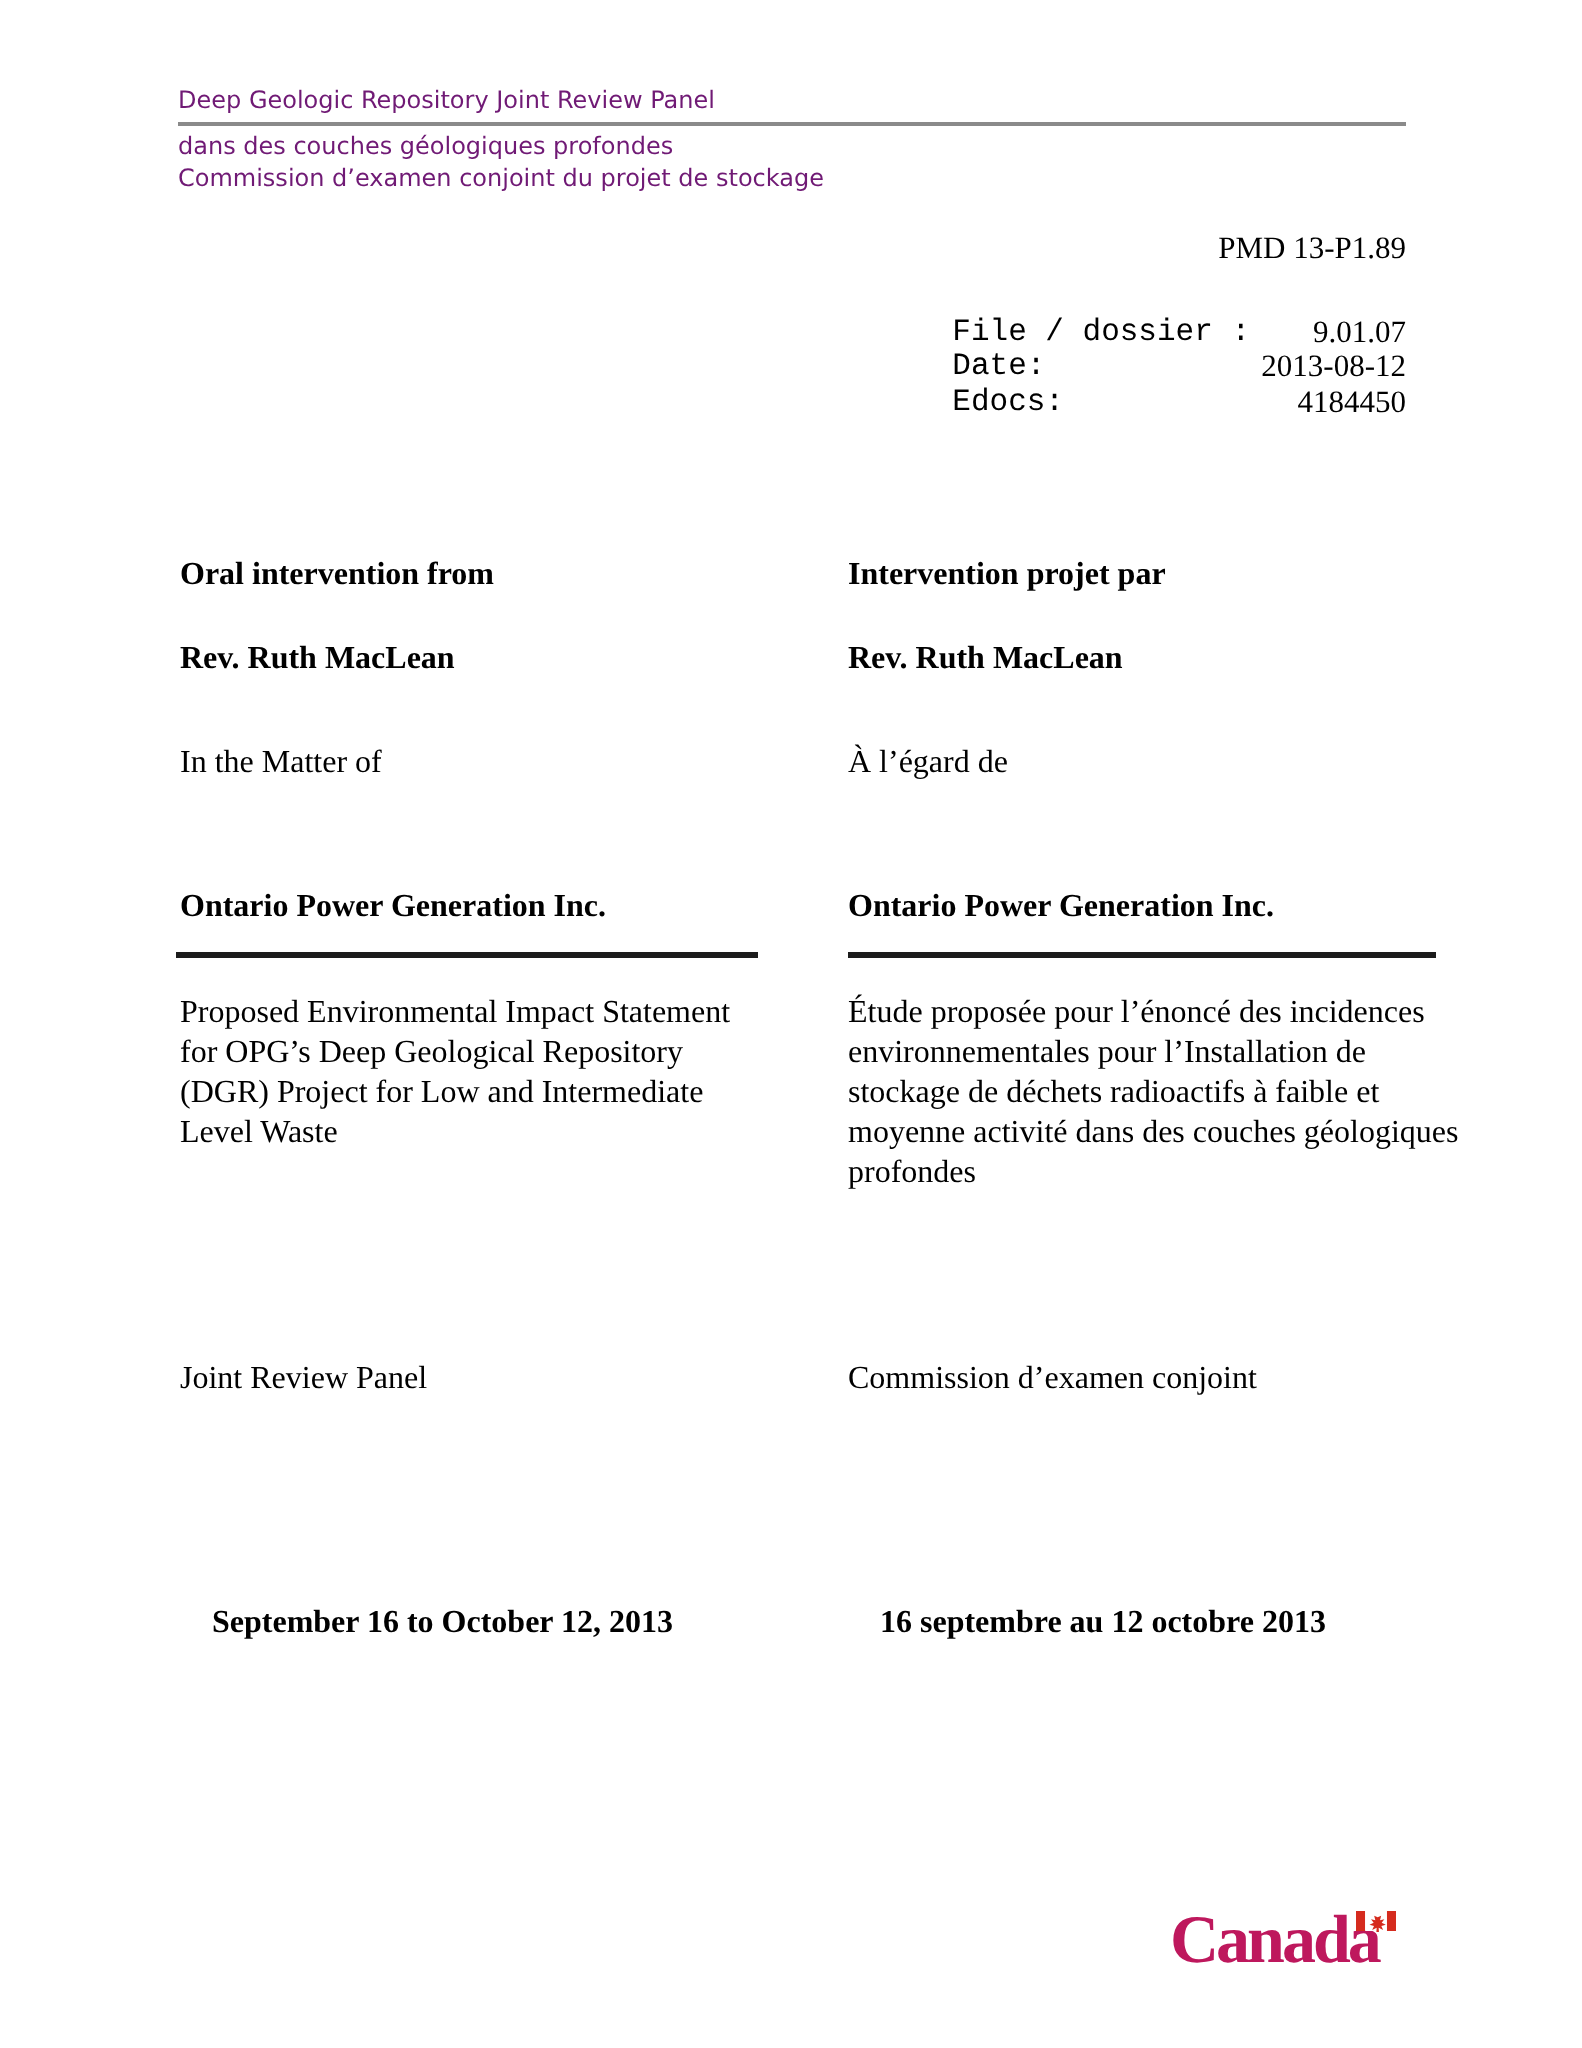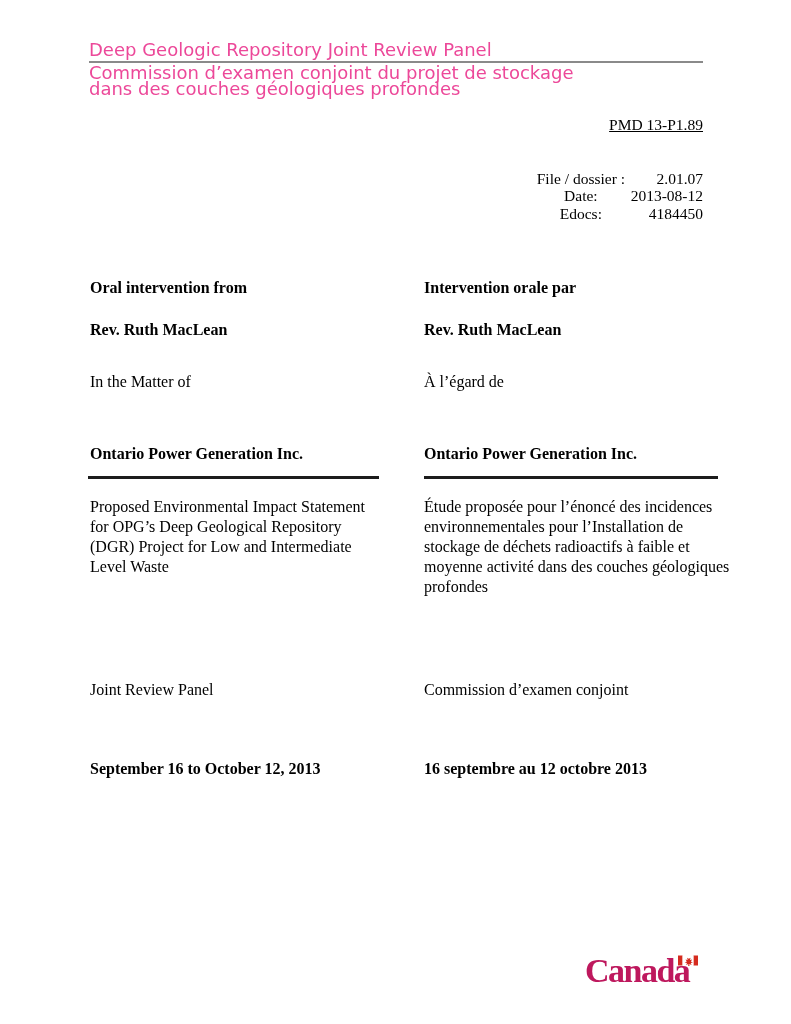--- a/index.html
+++ b/index.html
@@ -17,71 +17,70 @@
     overflow: hidden;
   }
 
   
   .letterhead {
     position: absolute;
     left: 89px;
     top: 42px;
     width: 614px;
     font-family: "DejaVu Sans", sans-serif;
-    color: #ec4899;
-    font-size: 18px;
+    color: #701a75;
+    font-size: 12px;
     line-height: 16px;
   }
   .letterhead-rule {
     border: none;
     border-top: 2px solid #8a8a8a;
     margin: 3px 0 2px 0;
   }
 
   
   .doc-info {
     position: absolute;
     top: 116px;
     right: 88px;
     text-align: right;
     font-size: 15.5px;
     line-height: 17.5px;
   }
   .doc-info .pmd {
-    margin-bottom: 36px;
-    text-decoration: underline;
+    margin-bottom: 24px;
   }
   .info-table {
     border-collapse: collapse;
     margin-left: auto;
   }
   .info-table td {
     padding: 0;
     font-size: 15.5px;
     line-height: 17.5px;
     white-space: nowrap;
   }
-  .info-label { text-align: center; padding-right: 12px; }
+  .info-label { text-align: left; padding-right: 12px; font-family: Liberation Mono, monospace; }
   .info-value { text-align: right; min-width: 78px; }
 
   
   .col-left  { position: absolute; left: 90px;  width: 300px; }
   .col-right { position: absolute; left: 424px; width: 306px; }
 
   .txt   { font-size: 16px; line-height: 20px; }
   .bold  { font-weight: bold; }
   .pre   { white-space: pre-line; }
 
   .row-oral   { top: 278px; }
   .row-name   { top: 320px; }
   .row-matter { top: 372px; }
   .row-opg    { top: 444px; }
   .row-desc   { top: 497px; }
   .row-panel  { top: 680px; }
-  .row-dates  { top: 759px; }
+  .row-dates  { top: 802px; margin-left: 16px; }
 
   .heavy-rule {
     position: absolute;
     top: 476px;
     height: 3px;
     background: #1c1c1c;
   }
   .heavy-rule.left  { left: 88px;  width: 291px; }
   .heavy-rule.right { left: 424px; width: 294px; }
 
@@ -112,31 +111,31 @@
   .flag svg { display: block; width: 100%; height: 100%; }
 </style>
 </head>
 <body>
 
 <div class="page">
 
   <div class="letterhead">
     <div>Deep Geologic Repository Joint Review Panel</div>
     <hr class="letterhead-rule">
+    <div>dans des couches géologiques profondes</div>
     <div>Commission d’examen conjoint du projet de stockage</div>
-    <div>dans des couches géologiques profondes</div>
   </div>
 
   <div class="doc-info">
     <div class="pmd">PMD 13-P1.89</div>
     <table class="info-table">
       <tbody>
           <tr>
         <td class="info-label">File / dossier :</td>
-        <td class="info-value">2.01.07</td>
+        <td class="info-value">9.01.07</td>
       </tr>
       <tr>
         <td class="info-label">Date:</td>
         <td class="info-value">2013-08-12</td>
       </tr>
       <tr>
         <td class="info-label">Edocs:</td>
         <td class="info-value">4184450</td>
       </tr>
     </tbody>
@@ -148,21 +147,21 @@
   <div class="col-left row-matter txt">In the Matter of</div>
   <div class="col-left row-opg txt bold">Ontario Power Generation Inc.</div>
   <div class="heavy-rule left"></div>
   <div class="col-left row-desc txt pre">Proposed Environmental Impact Statement
 for OPG’s Deep Geological Repository
 (DGR) Project for Low and Intermediate
 Level Waste</div>
   <div class="col-left row-panel txt">Joint Review Panel</div>
   <div class="col-left row-dates txt bold">September 16 to October 12, 2013</div>
 
-  <div class="col-right row-oral txt bold">Intervention orale par</div>
+  <div class="col-right row-oral txt bold">Intervention projet par</div>
   <div class="col-right row-name txt bold">Rev. Ruth MacLean</div>
   <div class="col-right row-matter txt">À l’égard de</div>
   <div class="col-right row-opg txt bold">Ontario Power Generation Inc.</div>
   <div class="heavy-rule right"></div>
   <div class="col-right row-panel txt">Commission d’examen conjoint</div>
   <div class="col-right row-desc txt pre">Étude proposée pour l’énoncé des incidences
 environnementales pour l’Installation de
 stockage de déchets radioactifs à faible et
 moyenne activité dans des couches géologiques
 profondes</div>

